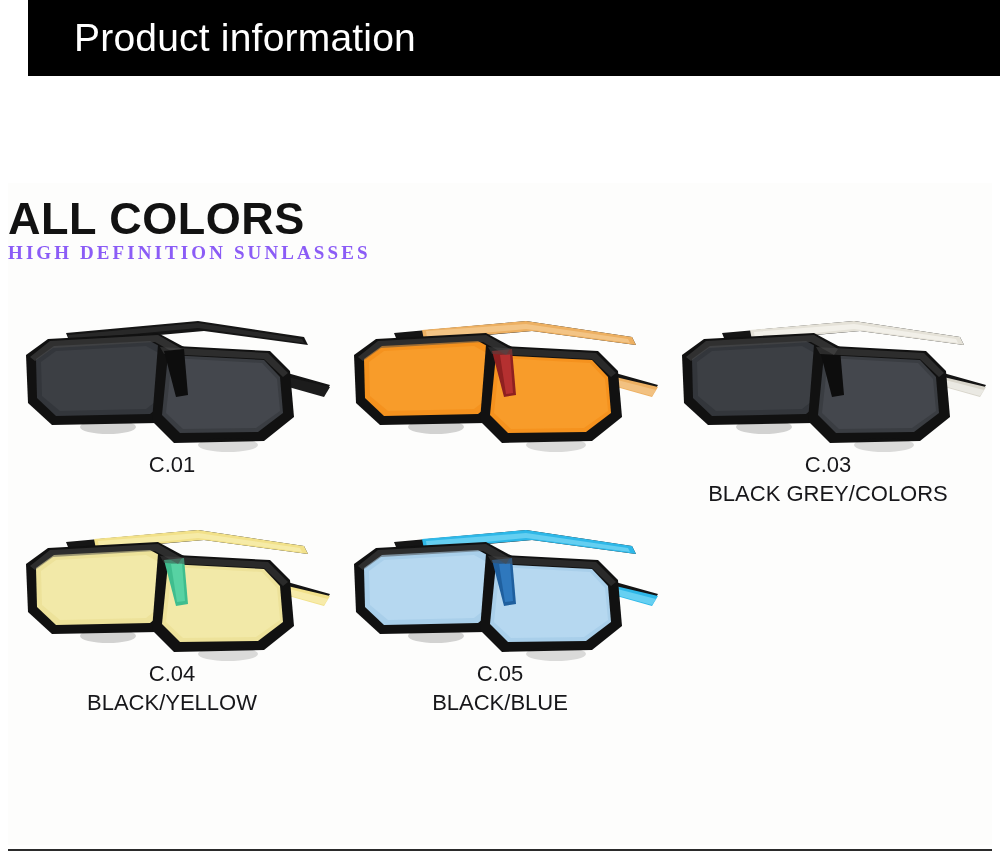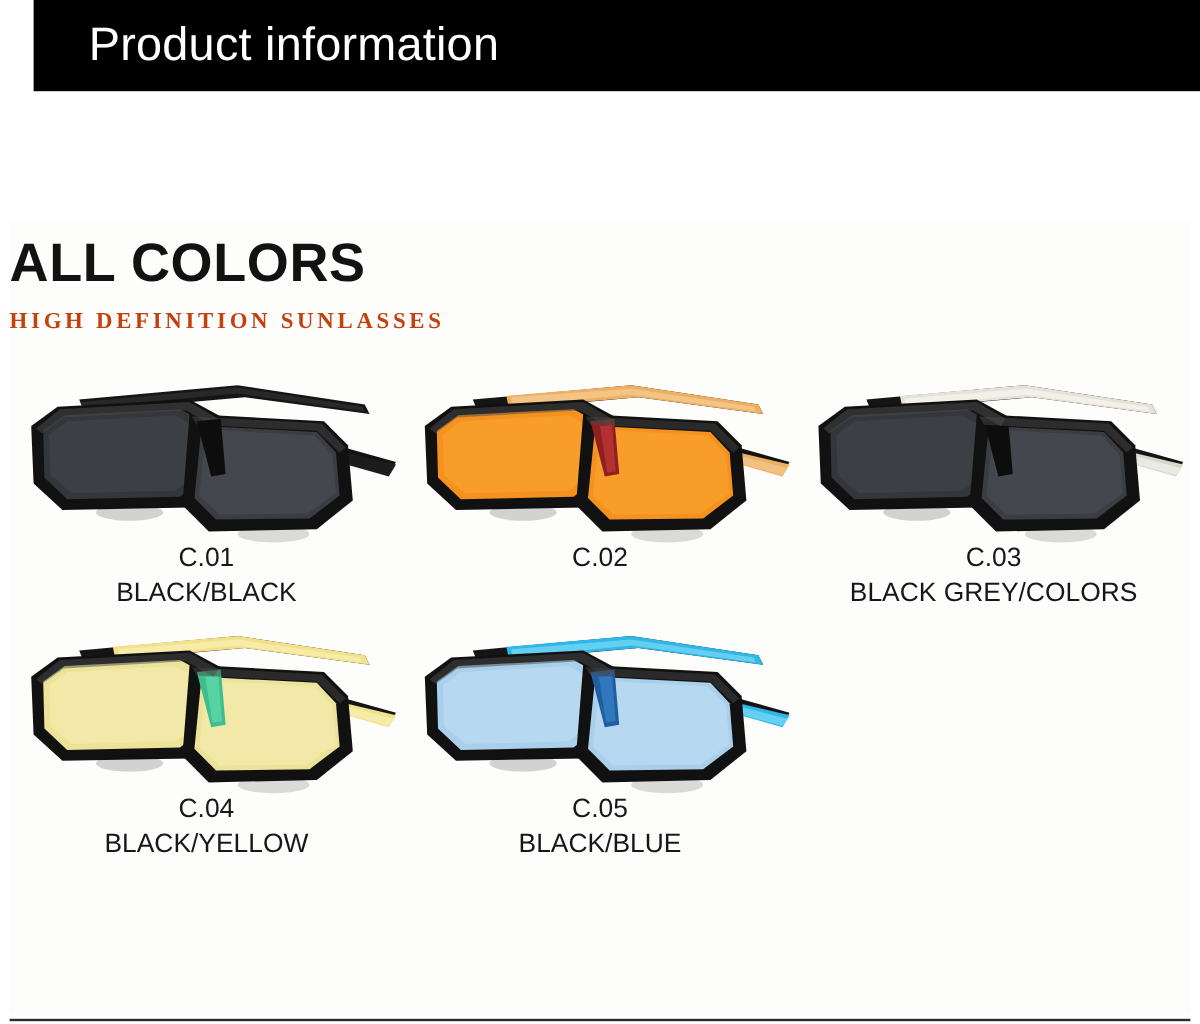--- a/index.html
+++ b/index.html
@@ -73,24 +73,24 @@
   }
   .main-title {
     font-size: 45px;
     font-weight: bold;
     color: #121212;
     letter-spacing: 0.5px;
     font-family: "Liberation Sans", sans-serif;
     line-height: 1;
   }
   .sub-title {
-    margin-top: 17px;
+    margin-top: 2px;
     font-size: 19px;
     font-weight: bold;
-    color: #c2410c;
+    color: #8b5cf6;
     letter-spacing: 3.1px;
     font-family: "Liberation Serif", serif;
     line-height: 1;
   }
 
   
   .grid {
     position: absolute;
     left: 0;
     top: 196px;
@@ -163,21 +163,20 @@
                 <path d="M22 58 L42 42 L150 36 L174 50 L170 56 L147 43 L45 49 L27 62 Z" fill="#4a4a4a" opacity="0.55"></path>
                 <path d="M152 48 L260 54 L280 74 L275 78 L256 60 L156 55 Z" fill="#4a4a4a" opacity="0.5"></path>
                 <path d="M156 52 L176 50 L180 96 L168 98 Z" fill="#0d0d0d"></path>
                 <ellipse cx="100" cy="128" rx="28" ry="7" fill="#111111" opacity="0.18"></ellipse>
                 <ellipse cx="220" cy="146" rx="30" ry="7" fill="#111111" opacity="0.15"></ellipse>
               </g>
             </svg>
           </div>
           <div class="caption">
             <span class="code">C.01</span>
-            <span class="name">BLACK/BLACK</span>
           </div>
         </div>
 
         <div class="cell">
           <div class="glasses-wrap">
             <svg width="328" height="155" viewBox="0 0 328 155">
               <g>
                 <path d="M58 34 L190 22 L296 38 L300 46 L196 32 L62 44 Z" fill="#151515"></path>
                 <path d="M86 31 L190 22 L296 38 L300 46 L196 32 L88 41 Z" fill="#edb062"></path>
                 <path d="M90 32 L190 25 L292 40 L294 44 L190 30 L91 39 Z" fill="#f4c98e" opacity="0.8"></path>
@@ -193,21 +192,20 @@
                 <path d="M156 52 L176 50 L180 96 L168 98 Z" fill="#8e2020"></path>
                 <path d="M164 56 L174 55 L177 94 L170 95 Z" fill="#b53030"></path>
                 <path d="M22 58 L42 42 L150 36 L174 50 L170 56 L147 43 L45 49 L27 62 Z" fill="#4a4a4a" opacity="0.5"></path>
                 <path d="M152 48 L260 54 L280 74 L275 78 L256 60 L156 55 Z" fill="#4a4a4a" opacity="0.45"></path>
                 <ellipse cx="100" cy="128" rx="28" ry="7" fill="#111111" opacity="0.18"></ellipse>
                 <ellipse cx="220" cy="146" rx="30" ry="7" fill="#111111" opacity="0.15"></ellipse>
               </g>
             </svg>
           </div>
           <div class="caption">
-            <span class="code">C.02</span>
           </div>
         </div>
 
         <div class="cell">
           <div class="glasses-wrap">
             <svg width="328" height="155" viewBox="0 0 328 155">
               <g>
                 <path d="M58 34 L190 22 L296 38 L300 46 L196 32 L62 44 Z" fill="#151515"></path>
                 <path d="M86 31 L190 22 L296 38 L300 46 L196 32 L88 41 Z" fill="#e5e2d8"></path>
                 <path d="M90 33 L190 25 L292 40 L294 44 L190 30 L91 40 Z" fill="#f4f2ec" opacity="0.85"></path>

